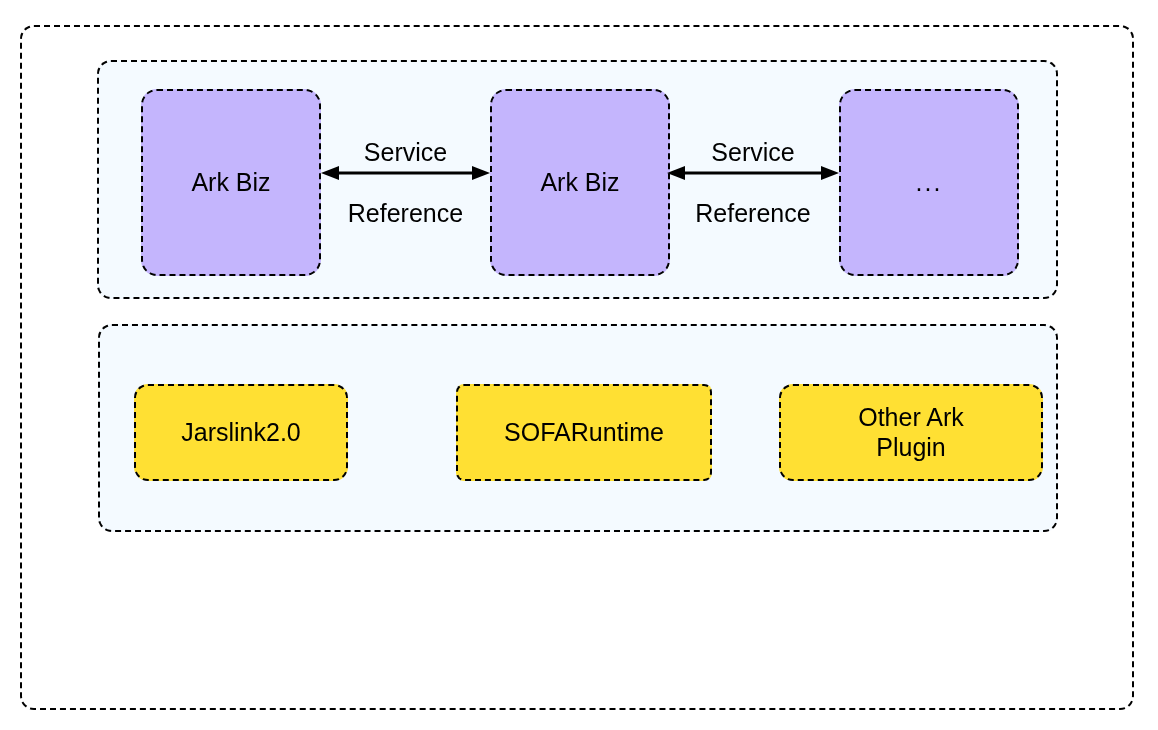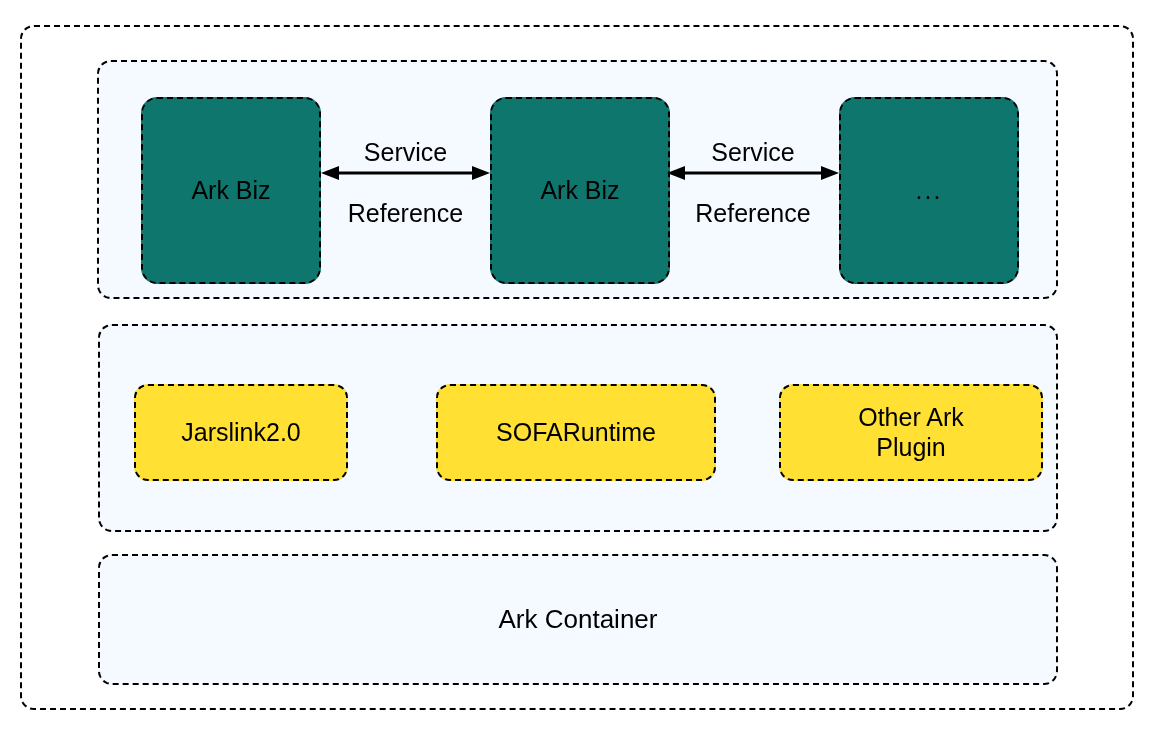--- a/index.html
+++ b/index.html
@@ -65,40 +65,40 @@
     box-sizing: border-box;
     border: 2.5px dashed #000000;
     display: flex;
     align-items: center;
     justify-content: center;
     text-align: center;
     color: #000000;
     line-height: 1.18;
   }
   .node-biz {
-    background: #0f766e;
+    background: #c4b5fd;
     border-radius: 16px;
     font-size: 25px;
-    top: 35px;   
+    top: 27px;   
     width: 180px;
     height: 187px;
   }
   .node-biz-1 { left: 42px; }   
   .node-biz-2 { left: 391px; }  
   .node-biz-3 { left: 740px; }  
 
   .node-plugin {
     background: #ffe033;
     border-radius: 14px;
     font-size: 25px;
     top: 58px;   
     height: 97px;
   }
   .node-plugin-1 { left: 34px;  width: 214px; }  
-  .node-plugin-2 { left: 336px; width: 280px; }  
+  .node-plugin-2 { left: 356px; width: 256px; border-radius: 8px; }  
   .node-plugin-3 { left: 679px; width: 264px; }  
 
   .container-label {
     position: absolute;
     left: 0;
     top: 0;
     width: 100%;
     height: 100%;
     display: flex;
     align-items: center;
@@ -192,20 +192,15 @@
         <span class="plugin-text">SOFARuntime</span>
       </div>
 
       <div class="node node-plugin node-plugin-3">
         <span class="plugin-text">Other Ark
 Plugin</span>
       </div>
 
     </div>
 
-    <div class="layer-panel layer-container">
-      <div class="container-label">
-        <span>Ark Container</span>
-      </div>
-    </div>
 
   </div>
 </div>
 
 </body></html>

